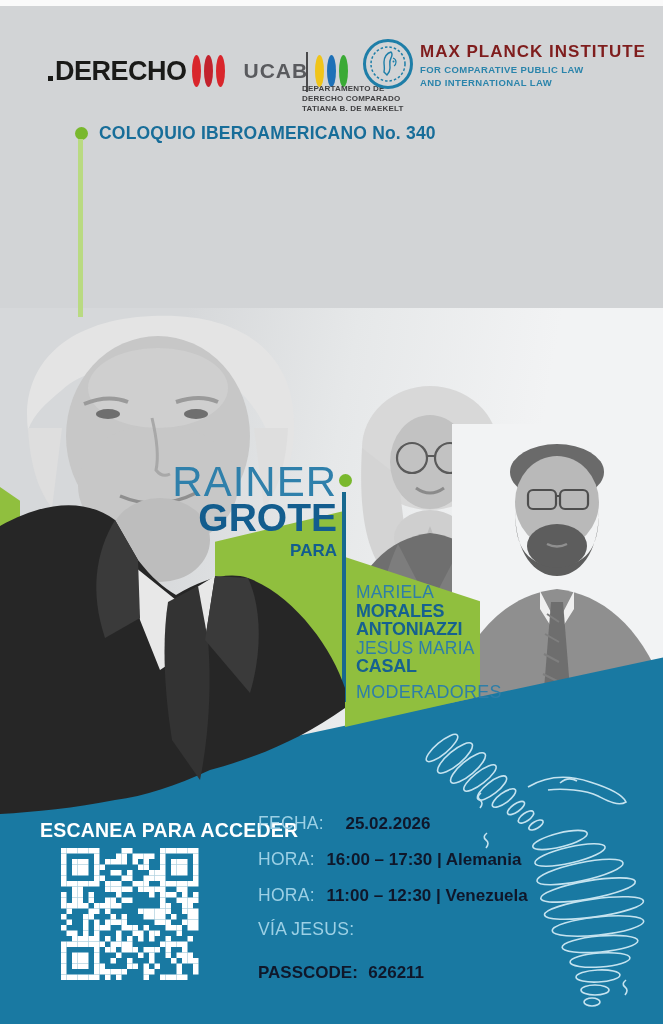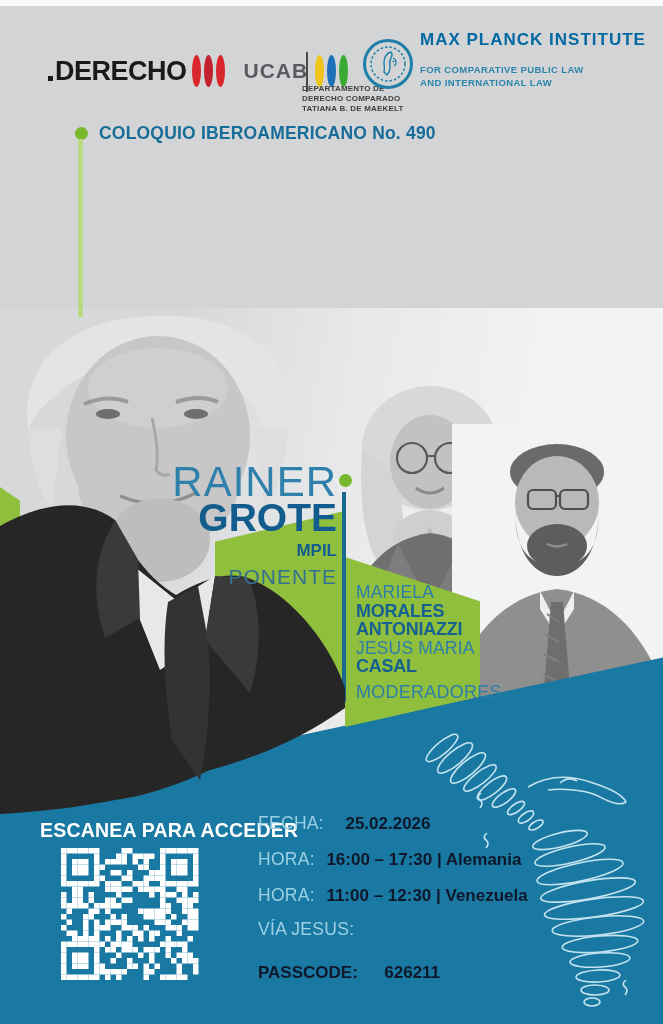--- a/index.html
+++ b/index.html
@@ -13,21 +13,21 @@
   .top-strip{left:0;top:0;width:663px;height:6px;background:#fafafa;}
   .derecho-wrap{left:36px;top:55px;display:flex;align-items:center;margin-left:12px;}
   .derecho-dot{width:5px;height:5px;background:#1a1a18;margin:14px 2px 0 0;}
   .derecho-text{font-size:27px;font-weight:800;color:#1a1a18;letter-spacing:-.5px;}
   .lens-row{display:flex;align-items:center;margin-left:5px;}
   .lens{width:9px;height:32px;border-radius:50%/50%;margin-right:3px;}
   .ucab-text{font-size:21px;font-weight:700;color:#595a5e;letter-spacing:1px;margin-left:16px;}
   .hdr-divider{left:306px;top:52px;width:2px;height:40px;background:#4a4a4c;}
   .dept{left:302px;top:56px;font-size:8px;line-height:10px;font-weight:700;color:#3f3f41;letter-spacing:.2px;margin-top:28px;}
   .mpi-circle{left:362px;top:38px;width:52px;height:52px;}
-  .mpi-title{left:420px;top:30px;font-size:17px;font-weight:700;color:#0369a1;letter-spacing:1px;}
+  .mpi-title{left:420px;top:42px;font-size:17px;font-weight:700;color:#7f1d1d;letter-spacing:1px;}
   .mpi-sub{left:420px;font-size:9.5px;font-weight:700;color:#2a84ab;letter-spacing:.4px;}
   
   .colq-dot{left:75px;top:127px;width:13px;height:13px;border-radius:50%;background:#79b82d;}
   .colq-label{left:99px;top:123px;font-size:17.5px;font-weight:700;color:#176d99;letter-spacing:.2px;}
   .green-vline{left:78px;top:139px;width:5px;height:178px;background:#b9da82;z-index:6;}
   .banner{left:85px;top:154px;width:532px;height:154px;background:#90bf3e;z-index:2;}
   .banner-title{position:absolute;left:15px;top:11px;font-size:29.5px;line-height:33.5px;
     font-weight:800;color:#145d8c;letter-spacing:-.6px;transform:scaleX(.96);transform-origin:left top;}
   
   .photo-band{left:0;top:308px;width:663px;height:500px;z-index:1;
@@ -98,21 +98,21 @@
     <circle cx="26" cy="26" r="17" fill="none" stroke="#1e7ea8" stroke-width="1.5" stroke-dasharray="2.5 2"></circle>
     <path d="M29,14 c-4,1 -7,5 -7,10 c0,4 1,7 0,10 l3,3 c2,-2 3,-4 3,-7 c0,-4 -1,-7 1,-10 c1,-2 2,-4 0,-6 Z" fill="none" stroke="#1e7ea8" stroke-width="1.4"></path>
     <path d="M31,20 q3,1 3,4 q0,3 -2,4" fill="none" stroke="#1e7ea8" stroke-width="1.2"></path>
     <circle cx="31.5" cy="23.5" r="1" fill="#1e7ea8"></circle>
   </svg>
   <div class="abs mpi-title">MAX PLANCK INSTITUTE</div>
   <div class="abs mpi-sub" style="top:64px">FOR COMPARATIVE PUBLIC LAW</div>
   <div class="abs mpi-sub" style="top:77px">AND INTERNATIONAL LAW</div>
 
   <div class="abs colq-dot"></div>
-  <div class="abs colq-label">COLOQUIO IBEROAMERICANO No. 490</div>
+  <div class="abs colq-label">COLOQUIO IBEROAMERICANO No. 340</div>
   <div class="abs green-vline"></div>
 
 
   <div class="abs photo-band"></div>
   <div class="abs stripe-a"></div>
   <div class="abs stripe-b"></div>
 
   <svg class="abs mariela-svg" width="187" height="352" viewBox="0 0 187 352">
     <ellipse cx="92" cy="82" rx="68" ry="62" fill="#d8d8d8"></ellipse>
     <path d="M24,82 C20,150 30,185 45,205 L70,190 L60,110 Z" fill="#d4d4d4"></path>
@@ -142,22 +142,21 @@
     <path d="M0,380 L0,262 C22,202 60,170 105,165 C150,170 188,202 211,262 L211,380 Z" fill="#8f8f8f"></path>
     <path d="M88,167 L105,200 L122,167 L122,185 L105,212 L88,185 Z" fill="#efefef"></path>
     <path d="M99,178 L111,178 L120,290 L90,290 Z" fill="#6e6e6e"></path>
     <path d="M95,190 l12,8 M93,210 l14,8 M92,230 l15,8 M91,250 l16,8" stroke="#7f7f7f" stroke-width="2"></path>
     <ellipse cx="130" cy="330" rx="24" ry="18" fill="#b4b4b4"></ellipse>
   </svg>
 
   <div class="abs speaker-block">
     <div class="sp-first">RAINER</div>
     <div class="sp-last">GROTE</div>
-    <div class="sp-org">MPIL</div>
-    <div class="sp-role">PONENTE</div>
+    <div class="sp-org">PARA</div>
   </div>
   <div class="abs sp-dot"></div>
   <div class="abs teal-vline"></div>
 
   <div class="abs mod-wedge"></div>
   <div class="abs mod-block">
     <div class="mod-light">MARIELA</div>
     <div class="mod-bold">MORALES</div>
     <div class="mod-bold">ANTONIAZZI</div>
     <div class="mod-light">JESUS MARIA</div>
@@ -528,21 +527,21 @@
   </div>
   <div class="abs frow" style="top:885px">
     <span class="flabel" style="margin-right: 7px;">HORA:</span>
     <span class="fvalue">11:00 – 12:30 | Venezuela</span>
   </div>
   <div class="abs frow" style="top:919px">
     <span class="flabel" style="margin-right: 7px;">VÍA JESUS:</span>
   </div>
   <div class="abs frow" style="top:963px">
     <span class="fvalue">PASSCODE:</span>
-    <span class="fvalue" style="margin-left: 22px;">626211</span>
+    <span class="fvalue" style="margin-left: 6px;">626211</span>
   </div>
 
   <svg class="abs rainer-svg" width="345" height="532" viewBox="0 0 345 532">
     <path d="M28,122 C20,60 62,12 152,8 C242,4 292,45 294,112 C295,142 289,162 281,172 C272,120 250,76 200,62 C150,50 90,56 62,82 C45,96 34,106 28,122 Z" fill="#e4e4e4"></path>
     <ellipse cx="158" cy="128" rx="92" ry="100" fill="#c7c7c7"></ellipse>
     <ellipse cx="158" cy="178" rx="80" ry="62" fill="#c7c7c7"></ellipse>
     <ellipse cx="158" cy="80" rx="70" ry="40" fill="#cfcfcf"></ellipse>
     <path d="M28,120 C30,160 40,185 52,200 L62,120 Z" fill="#dedede"></path>
     <path d="M288,120 C286,160 276,185 264,200 L254,120 Z" fill="#dedede"></path>
     <path d="M84,96 q24,-10 44,-2" fill="none" stroke="#9a9a9a" stroke-width="4"></path>

